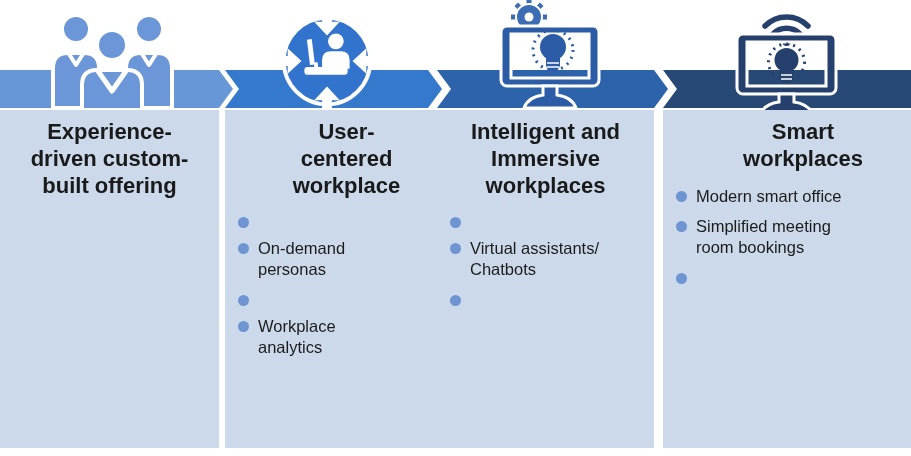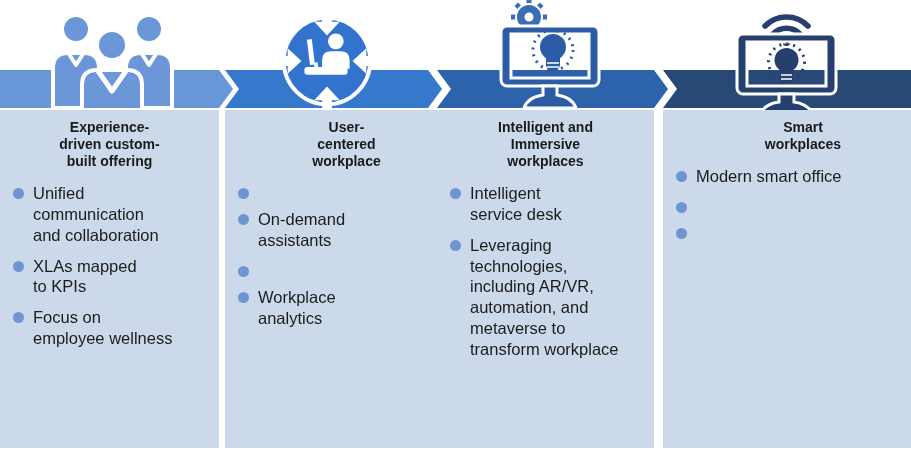--- a/index.html
+++ b/index.html
@@ -15,21 +15,21 @@
   .icon-smart       { left:729px; top:0px;  width:115px; height:112px; }
   .col {
     position:absolute; top:110px; height:338px; background:#ccd9ea;
     box-sizing:border-box;
   }
   .col-1 { left:0px;   width:219px; }
   .col-2 { left:225px; width:243px; }
   .col-3 { left:437px; width:217px; }
   .col-4 { left:663px; width:280px; }
   .col-title {
-    font-weight:bold; font-size:14px; line-height:1.22; text-align:center;
+    font-weight:bold; font-size:22px; line-height:1.22; text-align:center;
     color:#1a1a1a; margin:9px 4px 13px 4px; white-space:pre-line;
   }
   .bullets { margin:0; padding:0; list-style:none; }
   .bullet { display:flex; gap:9px; margin:0 2px 10px 13px; }
   .dot {
     width:11px; height:11px; border-radius:50%; background:#6e94d2;
     flex:0 0 auto; margin-top:5px;
   }
   .bullet-text {
     font-size:16.5px; line-height:1.26; color:#1c1c1c; white-space:pre-line;
@@ -120,96 +120,77 @@
       <path d="M51,70 h13 v8 l-3,5 h-7 l-3,-5 z" fill="#26406e"></path>
       <line x1="52" y1="75" x2="63" y2="75" stroke="#ffffff" stroke-width="1.5"></line>
       <line x1="52" y1="79" x2="63" y2="79" stroke="#ffffff" stroke-width="1.5"></line>
     </g>
   </svg>
 
   <div class="col col-1">
     <div class="col-title">Experience-
 driven custom-
 built offering</div>
-    <ul class="bullets">
-      <li class="bullet">
-        <span class="dot"></span>
-        <span class="bullet-text">Unified
-communication
-and collaboration</span>
-      </li>
-      <li class="bullet">
-        <span class="dot"></span>
-        <span class="bullet-text">XLAs mapped
-to KPIs</span>
-      </li>
-      <li class="bullet">
-        <span class="dot"></span>
-        <span class="bullet-text">Focus on
-employee wellness</span>
-      </li>
-    </ul>
   </div>
 
   <div class="col col-2">
     <div class="col-title">User-
 centered
 workplace</div>
     <ul class="bullets">
       <li class="bullet">
         <span class="dot"></span>
       </li>
       <li class="bullet">
         <span class="dot"></span>
         <span class="bullet-text">On-demand
-assistants</span>
+personas</span>
       </li>
       <li class="bullet">
         <span class="dot"></span>
       </li>
       <li class="bullet">
         <span class="dot"></span>
         <span class="bullet-text">Workplace
 analytics</span>
       </li>
     </ul>
   </div>
 
   <div class="col col-3">
     <div class="col-title">Intelligent and
 Immersive
 workplaces</div>
     <ul class="bullets">
       <li class="bullet">
         <span class="dot"></span>
-        <span class="bullet-text">Intelligent
-service desk</span>
       </li>
       <li class="bullet">
         <span class="dot"></span>
-        <span class="bullet-text">Leveraging
-technologies,
-including AR/VR,
-automation, and
-metaverse to
-transform workplace</span>
+        <span class="bullet-text">Virtual assistants/
+Chatbots</span>
+      </li>
+      <li class="bullet">
+        <span class="dot"></span>
       </li>
     </ul>
   </div>
 
   <div class="col col-4">
     <div class="col-title">Smart
 workplaces</div>
     <ul class="bullets">
       <li class="bullet">
         <span class="dot"></span>
         <span class="bullet-text">Modern smart office</span>
       </li>
       <li class="bullet">
         <span class="dot"></span>
+        <span class="bullet-text">Simplified meeting
+room bookings</span>
       </li>
       <li class="bullet">
         <span class="dot"></span>
       </li>
     </ul>
   </div>
 
 </div>
 
 </body></html>

